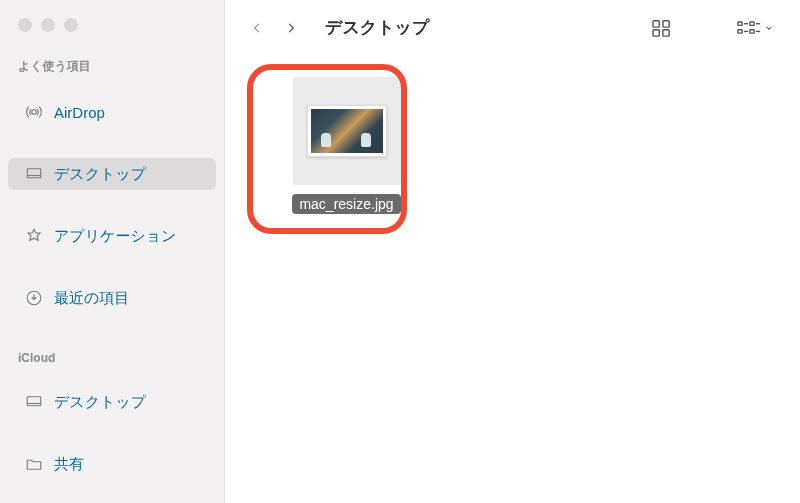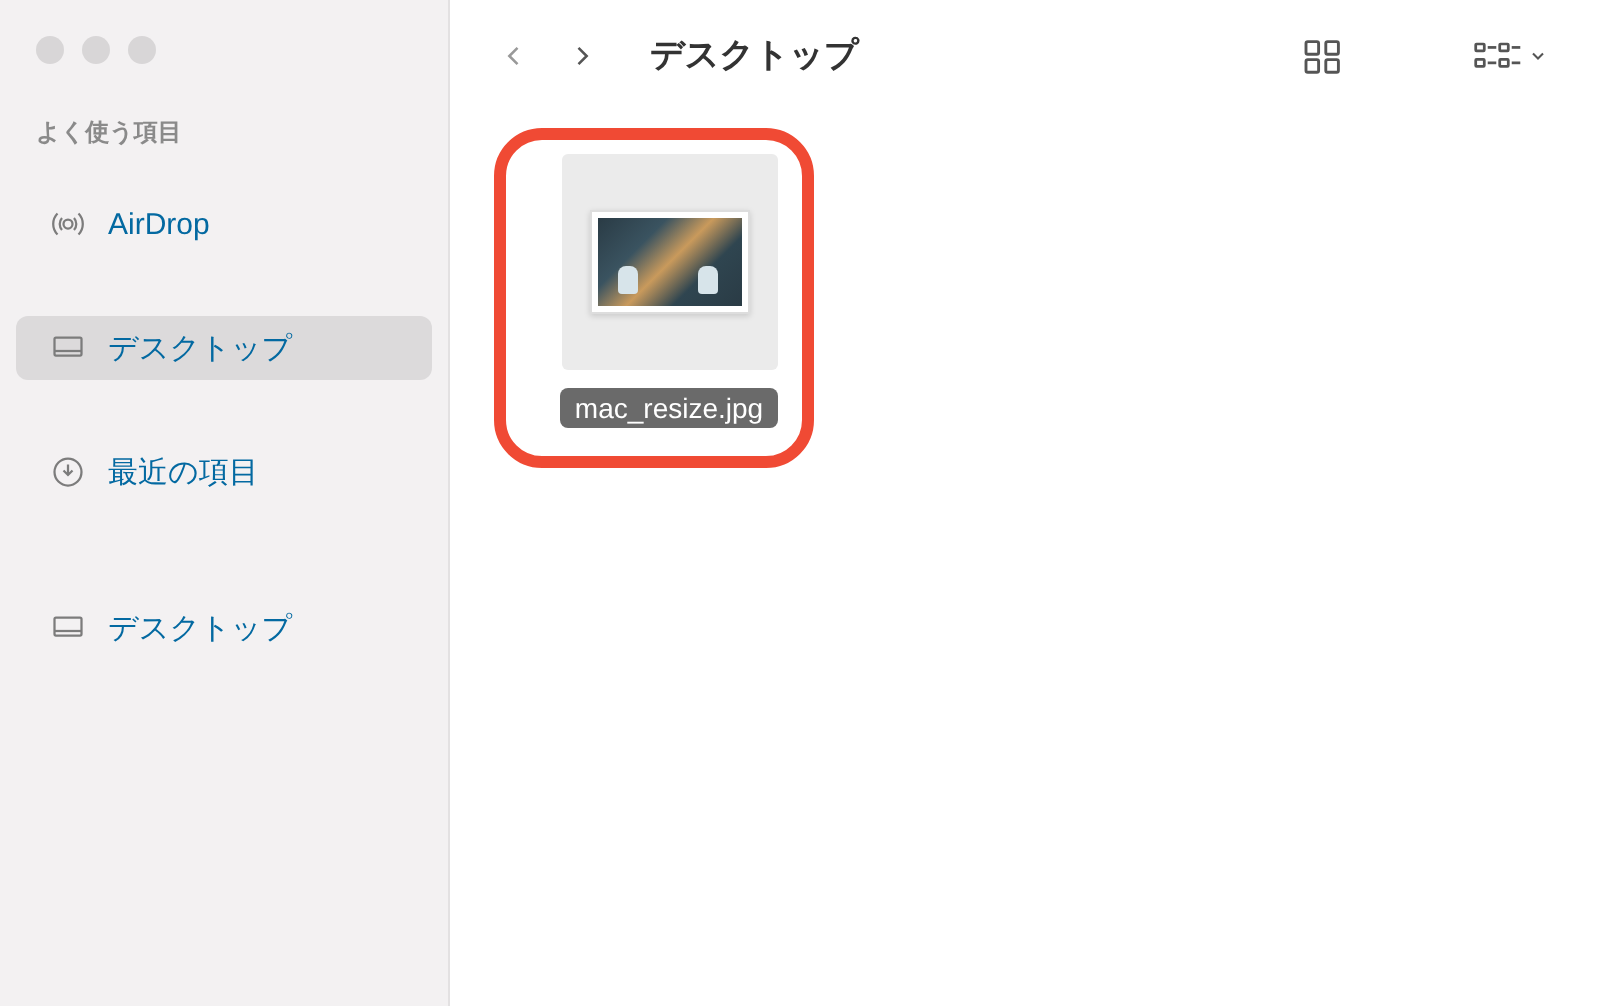--- a/index.html
+++ b/index.html
@@ -105,21 +105,21 @@
     display: flex;
     align-items: center;
     justify-content: center;
     color: #555;
     padding: 0 6px;
     gap: 3px;
   }
   .view-btn svg { stroke: #555; }
   .content {
     flex: 1;
-    padding: 22px 0 0 28px;
+    padding: 22px 0 0 40px;
     position: relative;
   }
   .file-highlight {
     position: absolute;
     top: 9px;
     left: 22px;
     width: 160px;
     height: 170px;
     border: 6px solid #f04a34;
     border-radius: 24px;
@@ -202,45 +202,62 @@
     <div class="sidebar-item selected">
       <span class="icon">
         <svg viewBox="0 0 24 24">
             <rect x="3" y="5" width="18" height="12" rx="1"></rect>
             <path d="M3 14h18"></path>
           </svg>
       </span>
       <span>デスクトップ</span>
     </div>
 
+    <div class="sidebar-item">
+      <span class="icon">
+        <svg viewBox="0 0 24 24">
+            <path d="M12 3l2.5 5H20l-4 4 1.5 6L12 15l-5.5 3L8 12 4 8h5.5z"></path>
+          </svg>
+      </span>
+      <span>アプリケーション</span>
+    </div>
 
     <div class="sidebar-item">
       <span class="icon">
         <svg viewBox="0 0 24 24">
             <circle cx="12" cy="12" r="9"></circle>
             <path d="M12 7v7M9 11l3 3 3-3"></path>
           </svg>
       </span>
       <span>最近の項目</span>
     </div>
 
     <div class="section-gap"></div>
+    <div class="section-header">iCloud</div>
 
 
 
     <div class="sidebar-item">
       <span class="icon">
         <svg viewBox="0 0 24 24">
             <rect x="3" y="5" width="18" height="12" rx="1"></rect>
             <path d="M3 14h18"></path>
           </svg>
       </span>
       <span>デスクトップ</span>
     </div>
 
+    <div class="sidebar-item">
+      <span class="icon">
+        <svg viewBox="0 0 24 24">
+            <path d="M3 7h6l2 2h10v10H3z"></path>
+          </svg>
+      </span>
+      <span>共有</span>
+    </div>
   </aside>
 
   <main class="main">
     <div class="toolbar">
       <div class="nav-btn">
         <svg viewBox="0 0 24 24">
             <path d="M15 5l-7 7 7 7"></path>
           </svg>
       </div>
       <div class="nav-btn enabled">

